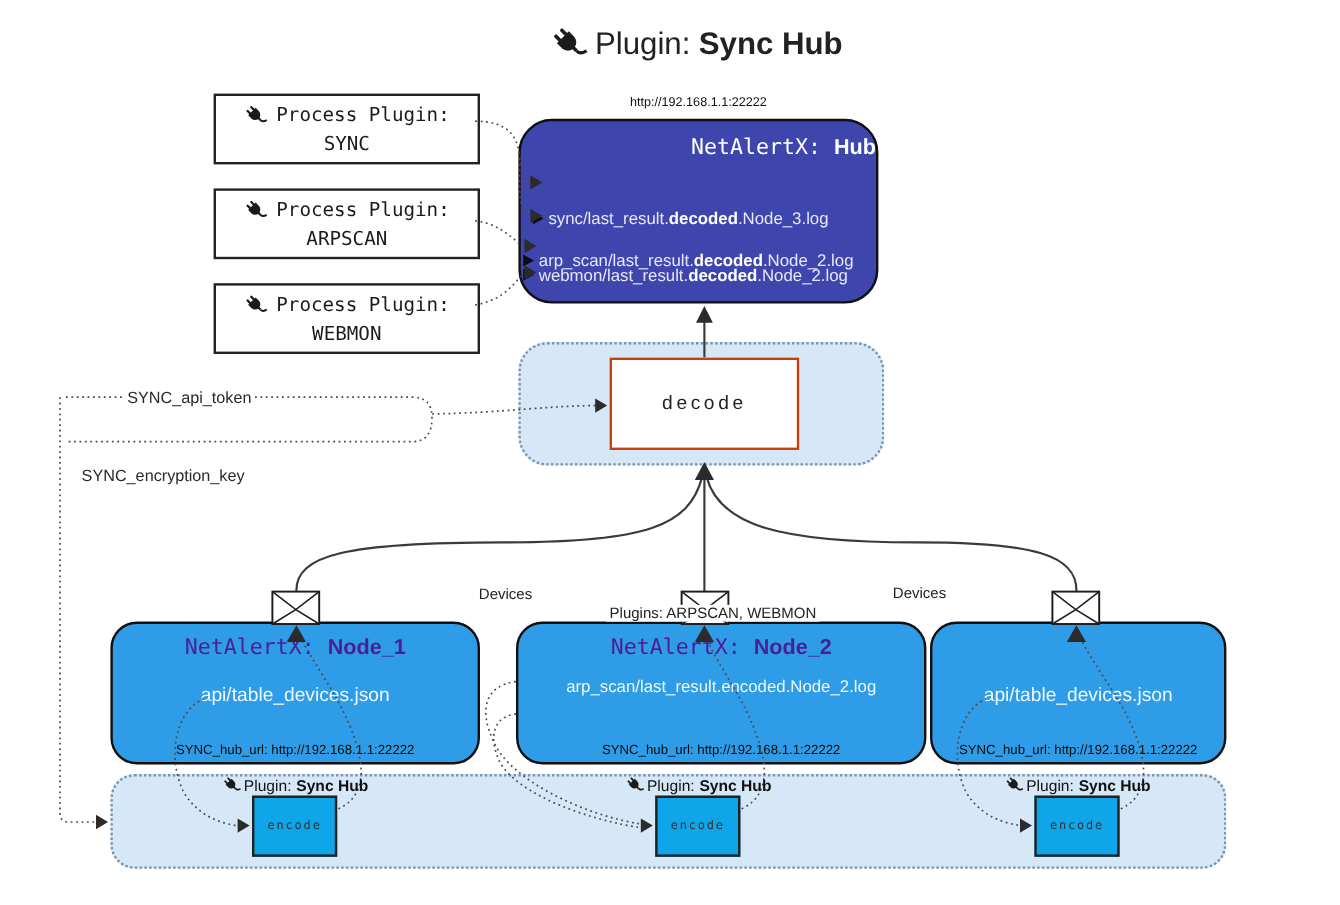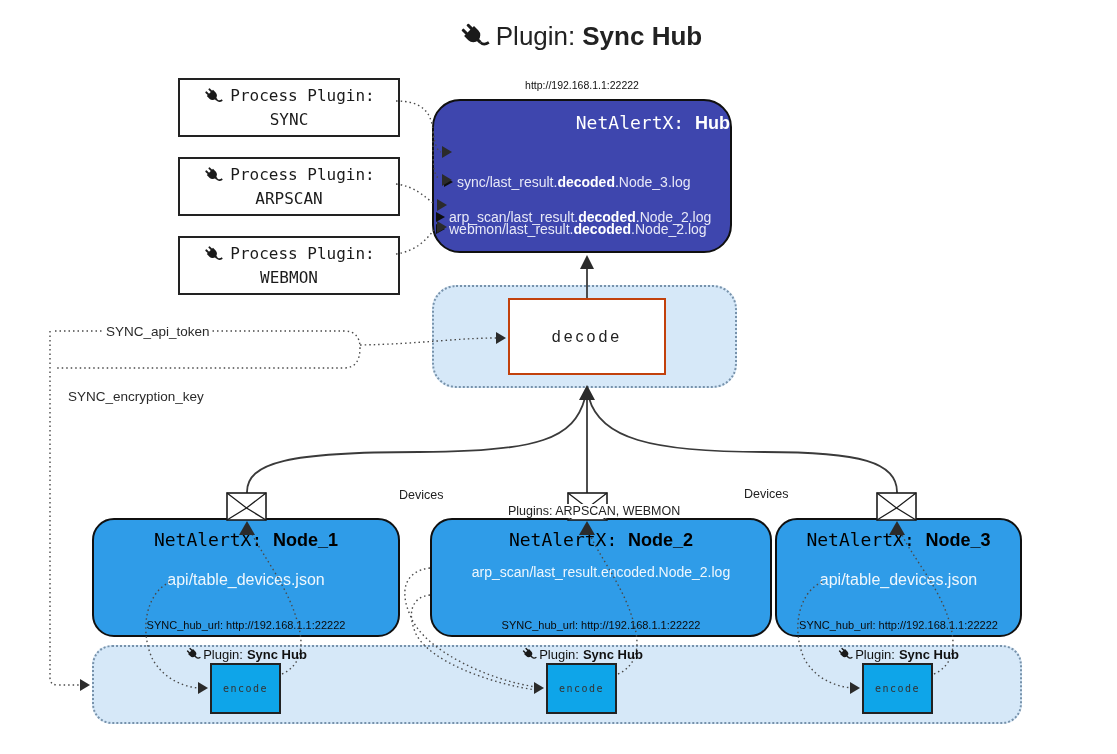--- a/index.html
+++ b/index.html
@@ -32,21 +32,21 @@
   .decode-band{top:285px;left:432px;width:305px;height:103px;background:var(--band-bg,#d6e8f8);
                border:2px dotted var(--band-border,#7792ab);border-radius:24px;box-sizing:border-box;}
   .decode-box{top:298px;left:508px;width:158px;height:77px;background:#fff;border:2px solid #c2410c;
               box-sizing:border-box;display:flex;align-items:center;justify-content:center;
               font-family:Liberation Sans, sans-serif;font-size:16px;letter-spacing:3px;color:#222;}
   
   .line-label{background:#fff;padding:0 3px;font-size:12.5px;color:#222;white-space:nowrap;z-index:5;margin-top:42px;}
   .token-label{background:#fff;padding:0 2px;font-size:13.5px;color:#2a2a2a;white-space:nowrap;z-index:5;}
   
   .node{background:var(--node-bg,#2f9ce8);border:2px solid #101010;border-radius:22px;box-sizing:border-box;}
-  .node-title{position:absolute;top:9px;left:0;width:100%;text-align:center;color:#000000;
+  .node-title{position:absolute;top:9px;left:0;width:100%;text-align:center;color:#4c1d95;
               font-family:"DejaVu Sans Mono","Liberation Mono",monospace;font-size:18px;white-space:nowrap;}
   .node-title .bold{font-family:"Liberation Sans",sans-serif;font-weight:bold;}
   .node-file{position:absolute;left:0;width:100%;text-align:center;color:rgba(255,255,255,0.92);
              font-size:16px;white-space:nowrap;}
   .node-file.small{font-size:14px;}
   .node-url{position:absolute;top:99px;left:0;width:100%;text-align:center;color:#0a0a0a;font-size:11px;white-space:nowrap;}
   
   .encode-band{top:645px;left:92px;width:930px;height:79px;background:var(--band-bg,#d6e8f8);
                border:2px dotted var(--band-border,#7792ab);border-radius:20px;box-sizing:border-box;}
   .encode-box{top:663px;width:71px;height:51px;background:#0ea5e9;border:2px solid #222;box-sizing:border-box;
@@ -222,23 +222,20 @@
     <div class="node-url">SYNC_hub_url: http://192.168.1.1:22222</div>
   </div>
   <div class="abs node z2" style="top:518px;left:430px;width:342px;height:119px;">
     <div class="node-title">
       <span>NetAlertX:</span> <span class="bold">Node_2</span>
     </div>
     <div class="node-file small" style="top:44px;">arp_scan/last_result.encoded.Node_2.log</div>
     <div class="node-url">SYNC_hub_url: http://192.168.1.1:22222</div>
   </div>
   <div class="abs node z2" style="top:518px;left:775px;width:247px;height:119px;">
-    <div class="node-title">
-      <span>NetAlertX:</span> <span class="bold">Node_3</span>
-    </div>
     <div class="node-file" style="top:51px;">api/table_devices.json</div>
     <div class="node-url">SYNC_hub_url: http://192.168.1.1:22222</div>
   </div>
 
   <div class="abs encode-band z2"></div>
 
   <div class="abs sync-label" style="left:156px;">
     <svg class="plug-svg" width="16" height="16" viewBox="0 0 32 32" style="margin-right:2px;">
         <g transform="rotate(-45 16 16)" fill="#1a1a1a">
           <rect x="11" y="3" width="3" height="7" rx="1"></rect>

